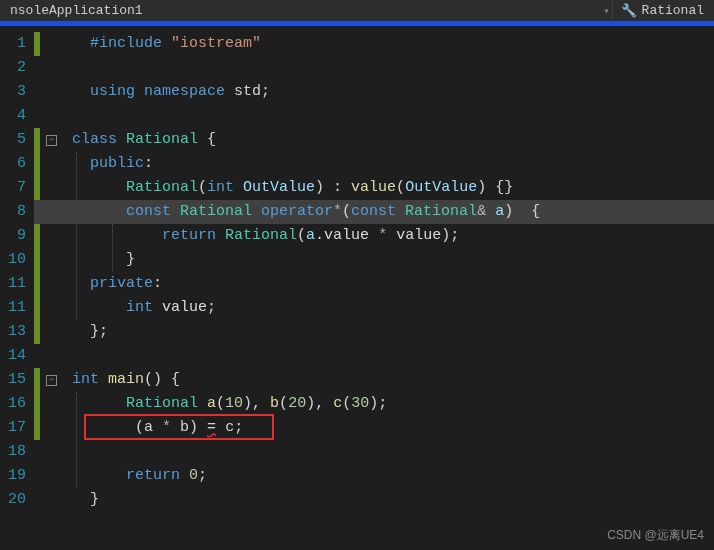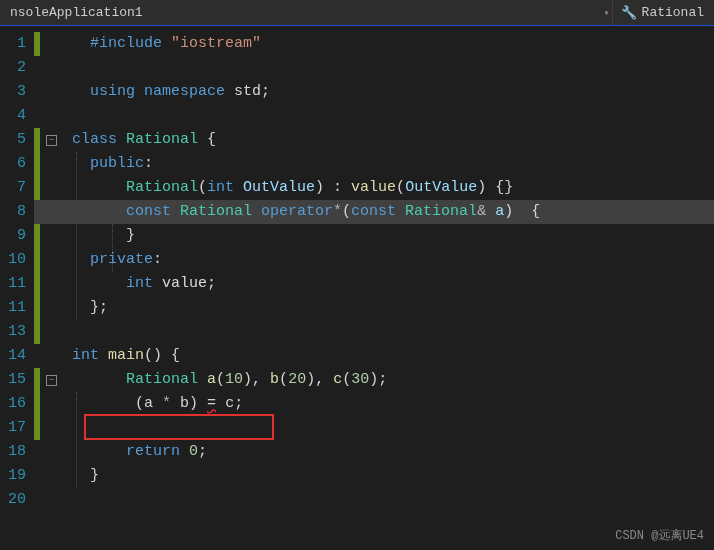--- a/index.html
+++ b/index.html
@@ -1,17 +1,17 @@
 <!DOCTYPE html>
 <html><head>
 <meta charset="utf-8">
 <style>
 *{margin:0;padding:0;box-sizing:border-box}
 body{background:#1e1e1e;font-family:Consolas,'Courier New',monospace;font-size:15px;color:#d4d4d4;width:714px;height:550px;overflow:hidden;position:relative}
-.toolbar{height:26px;background:#2d2d2d;border-bottom:1px solid #1d4ed8;display:flex;align-items:center}
+.toolbar{height:26px;background:#2d2d2d;border-bottom:5px solid #1d4ed8;display:flex;align-items:center}
 .tab{padding:0 10px;color:#ccc;font-size:13px;display:flex;align-items:center;height:100%}
 .tab.left{flex:1}
 .tab.right{border-left:1px solid #3e3e3e;padding-left:8px}
 .dropdown{width:12px;text-align:center;color:#888;font-size:10px;cursor:pointer}
 .icon-class{color:#d7ba7d;margin-right:4px;font-size:13px}
 .editor{display:flex;height:calc(100% - 26px)}
 .gutter{width:34px;background:#1e1e1e;text-align:right;padding-right:8px;color:#2b91af;user-select:none;padding-top:6px}
 .gutter div{height:24px;line-height:24px}
 .code{flex:1;position:relative;padding-top:6px}
 .line{height:24px;line-height:24px;white-space:pre;position:relative;padding-left:2px}
@@ -26,21 +26,21 @@
 .highlight-box{position:absolute;border:2px solid #e03030;pointer-events:none}
 .kw{color:#569cd6}
 .type{color:#4ec9b0}
 .func{color:#dcdcaa}
 .str{color:#ce9178}
 .param{color:#9cdcfe}
 .num{color:#b5cea8}
 .field{color:#dadada}
 .op{color:#b4b4b4}
 .squiggle{text-decoration:underline wavy #e03030;text-decoration-skip-ink:none}
-.watermark{position:absolute;right:10px;bottom:6px;color:#888;font-size:12px;font-family:Liberation Mono, monospace}
+.watermark{position:absolute;right:10px;bottom:6px;color:#888;font-size:12px;font-family:Liberation Sans, sans-serif}
 </style>
 </head>
 <body>
 
 <div class="toolbar">
   <div class="tab left">
       <span>nsoleApplication1</span>
     </div>
   <div class="dropdown">▾</div>
   <div class="tab right">
@@ -89,20 +89,21 @@
     <div class="highlight-box" style="left:50px;top:388px;width:190px;height:26px"></div>
 
     <div class="line">      <span class="kw">#include </span><span class="str">"iostream"</span></div>
     <div class="line"> </div>
     <div class="line">      <span class="kw">using </span><span class="kw">namespace </span><span>std</span><span>;</span></div>
     <div class="line"> </div>
     <div class="line">    <span class="kw">class </span><span class="type">Rational </span><span>{</span></div>
     <div class="line">      <span class="kw">public</span><span>:</span></div>
     <div class="line">          <span class="type">Rational</span><span>(</span><span class="kw">int </span><span class="param">OutValue</span><span>) : </span><span class="func">value</span><span>(</span><span class="param">OutValue</span><span>) {}</span></div>
     <div class="line hl">          <span class="kw">const </span><span class="type">Rational </span><span class="kw">operator</span><span class="op">*</span><span>(</span><span class="kw">const </span><span class="type">Rational</span><span class="op">&amp; </span><span class="param">a</span><span>)  {</span></div>
+    <div class="line">              <span class="kw">return </span><span class="type">Rational</span><span>(</span><span class="param">a</span><span>.</span><span class="field">value </span><span class="op">* </span><span class="field">value</span><span>);</span></div>
     <div class="line">          <span>}</span></div>
     <div class="line">      <span class="kw">private</span><span>:</span></div>
     <div class="line">          <span class="kw">int </span><span class="field">value</span><span>;</span></div>
     <div class="line">      <span>};</span></div>
     <div class="line"> </div>
     <div class="line">    <span class="kw">int </span><span class="func">main</span><span>() {</span></div>
     <div class="line">          <span class="type">Rational </span><span class="func">a</span><span>(</span><span class="num">10</span><span>), </span><span class="func">b</span><span>(</span><span class="num">20</span><span>), </span><span class="func">c</span><span>(</span><span class="num">30</span><span>);</span></div>
     <div class="line">           <span>(</span><span>a </span><span class="op">* </span><span>b</span><span>) </span><span class="squiggle">=</span><span> </span><span>c</span><span>;</span></div>
     <div class="line"> </div>
     <div class="line">          <span class="kw">return </span><span class="num">0</span><span>;</span></div>

